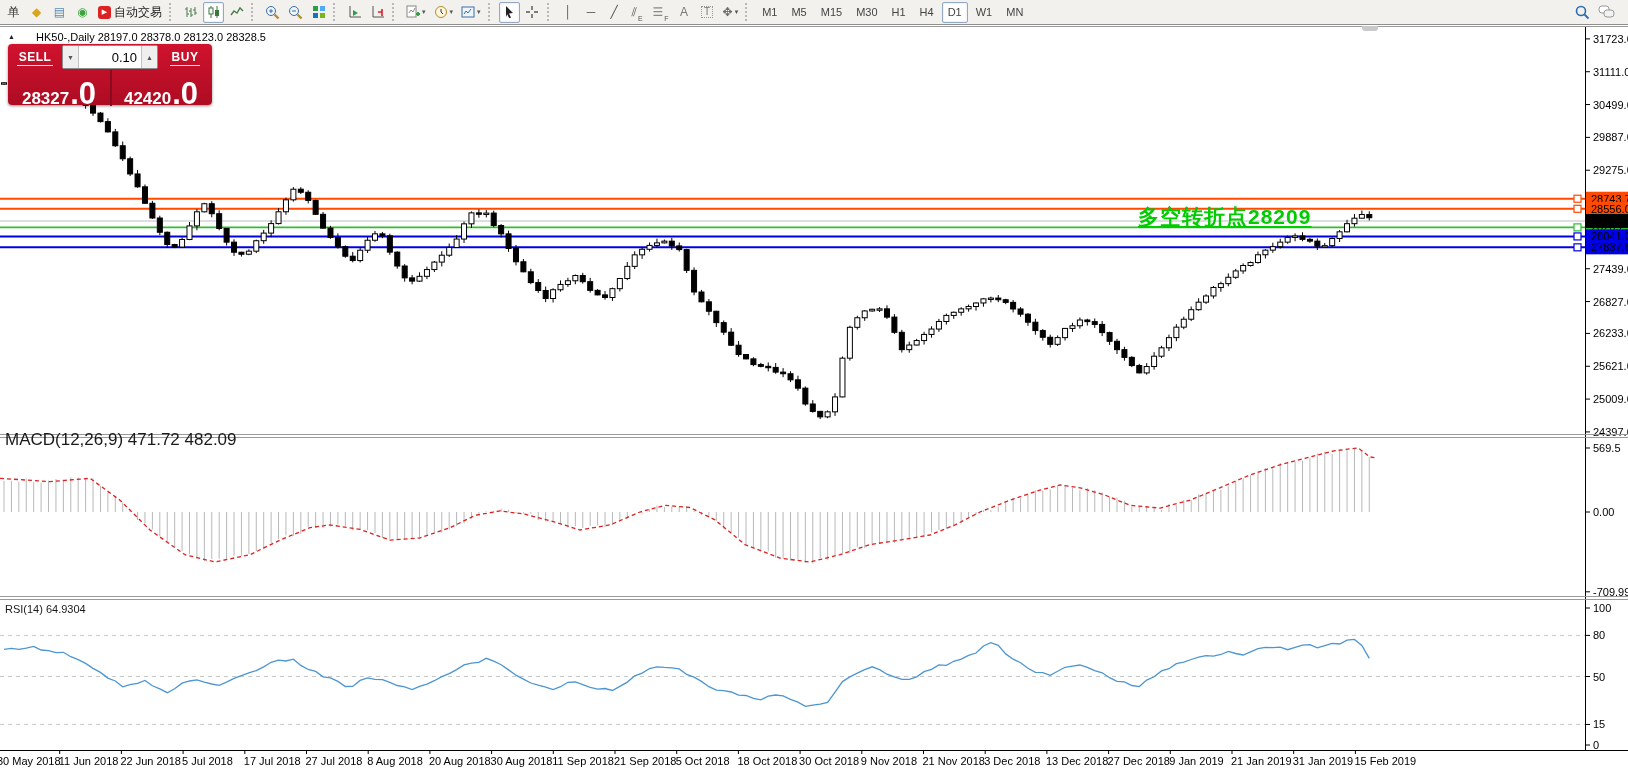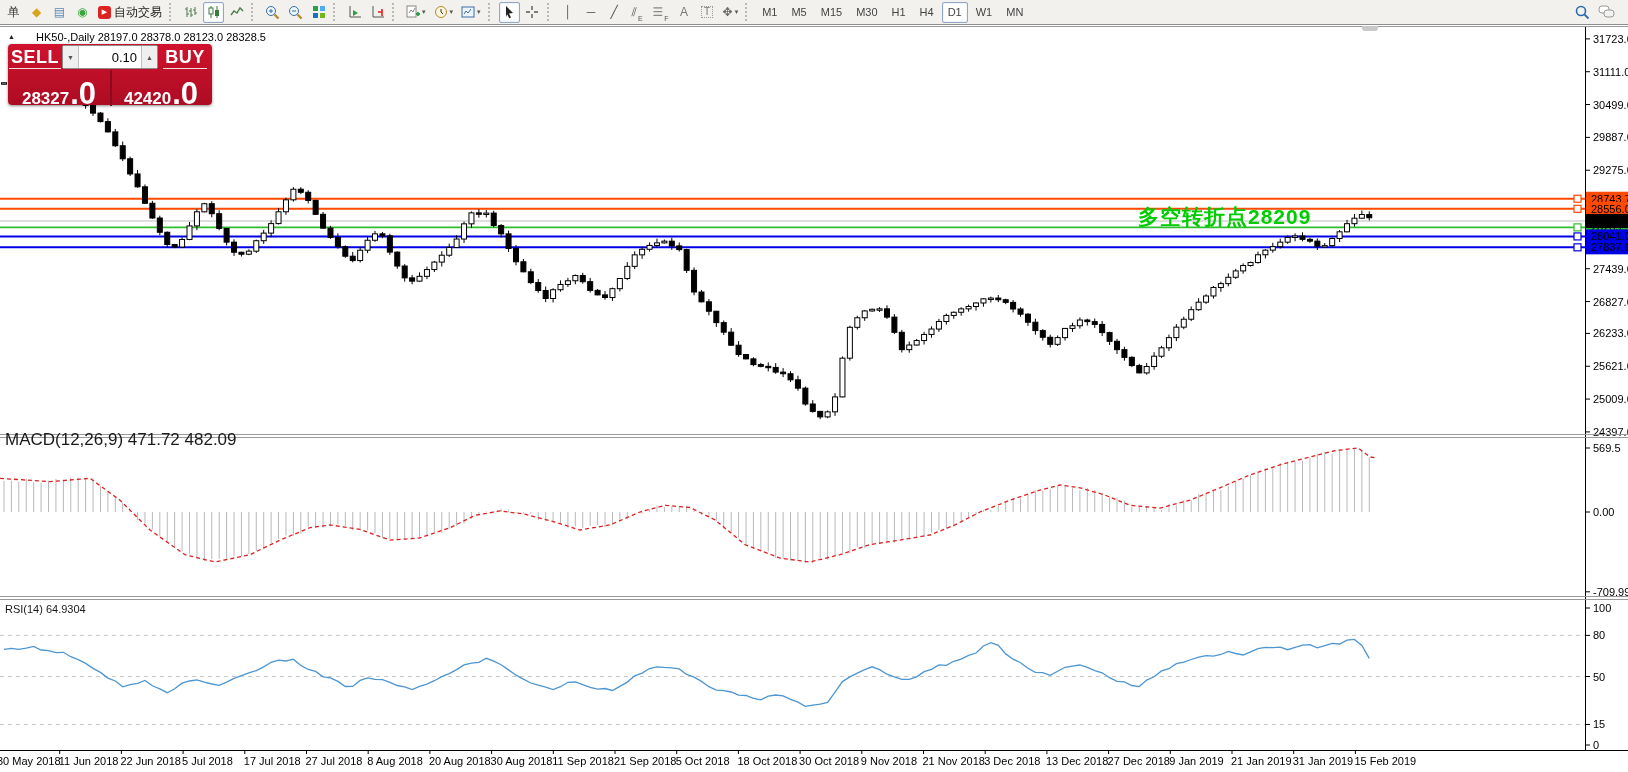--- a/index.html
+++ b/index.html
@@ -32,21 +32,21 @@
   #annotation{position:absolute;left:1138px;top:203px;font-size:21px;font-weight:bold;
     color:#00cc00;z-index:6;letter-spacing:1px;}
   #grip{position:absolute;left:1362px;top:26px;width:16px;height:5px;background:#c9c9c9;
     border-radius:0 0 3px 3px;z-index:6;}
 
   
   #oct{position:absolute;left:8px;top:44px;width:204px;height:61px;z-index:10;
     background:linear-gradient(#d0122d,#ad0c23);border-radius:4px;color:#fff;
     box-shadow:0 1px 3px rgba(0,0,0,.45);}
   .oct-top{display:flex;height:26px;align-items:center;}
-  .oct-side{flex:1;text-align:center;font-size:18px;font-weight:bold;letter-spacing:.5px;}
+  .oct-side{flex:1;text-align:center;font-size:12px;font-weight:bold;letter-spacing:.5px;}
   .oct-side span{border-bottom:1px solid rgba(255,255,255,.85);padding:0 2px 1px;}
   .stepper{display:flex;height:22px;background:#fff;border:1px solid #8c8c8c;border-radius:2px;overflow:hidden;}
   .step-btn{width:15px;background:#efefef;color:#555;font-size:7px;display:flex;
     align-items:center;justify-content:center;}
   .step-btn.left{border-right:1px solid #c2c2c2;}
   .step-btn.right{border-left:1px solid #c2c2c2;}
   .vol{width:58px;border:0;outline:0;text-align:right;font-size:13px;color:#000;
     padding:0 4px 0 0;font-family:"Liberation Sans",sans-serif;}
   .oct-bottom{display:flex;height:40px;position:relative;}
   .oct-bottom::before{content:"";position:absolute;left:50%;top:0;bottom:4px;width:2px;background:#8a0a1f;}
@@ -950,16 +950,16 @@
         <span class="p-base">28327</span>
           <span class="p-big">.0</span>
       </div>
       <div class="half">
         <span class="p-base">42420</span>
           <span class="p-big">.0</span>
       </div>
     </div>
   </div>
 
-  <div id="annotation" style="color: rgb(0, 204, 0);">多空转折点28209</div>
+  <div id="annotation" style="color: rgb(0, 204, 0); text-decoration: underline;">多空转折点28209</div>
   <div id="macd-label">MACD(12,26,9) 471.72 482.09</div>
   <div id="rsi-label">RSI(14) 64.9304</div>
 </div>
 
 </body></html>

